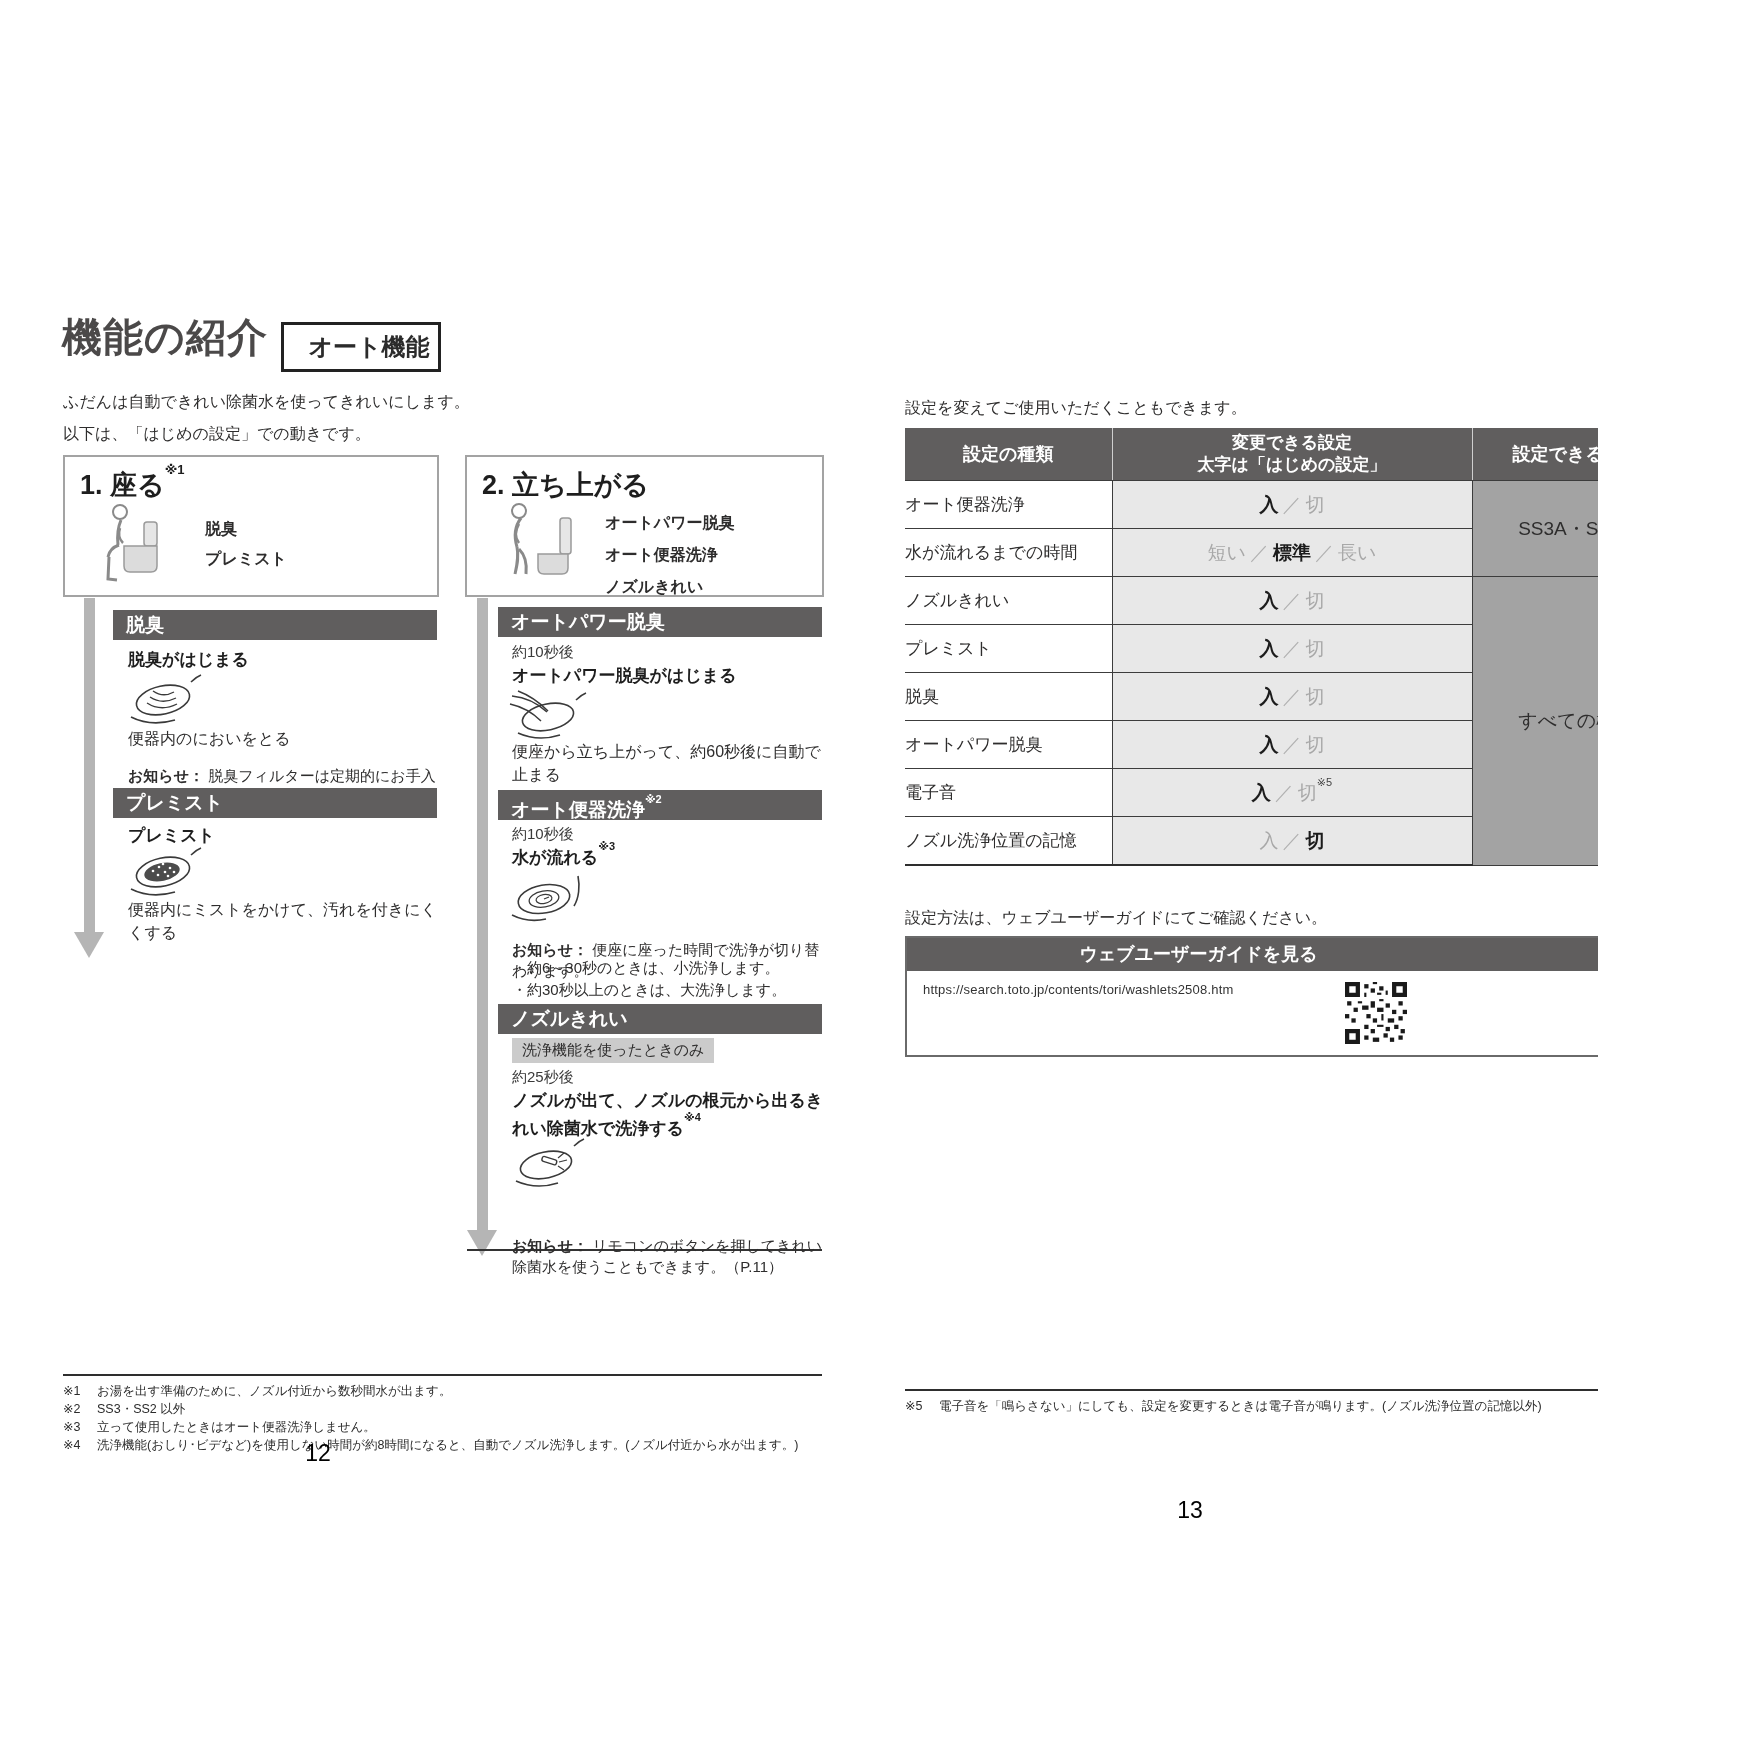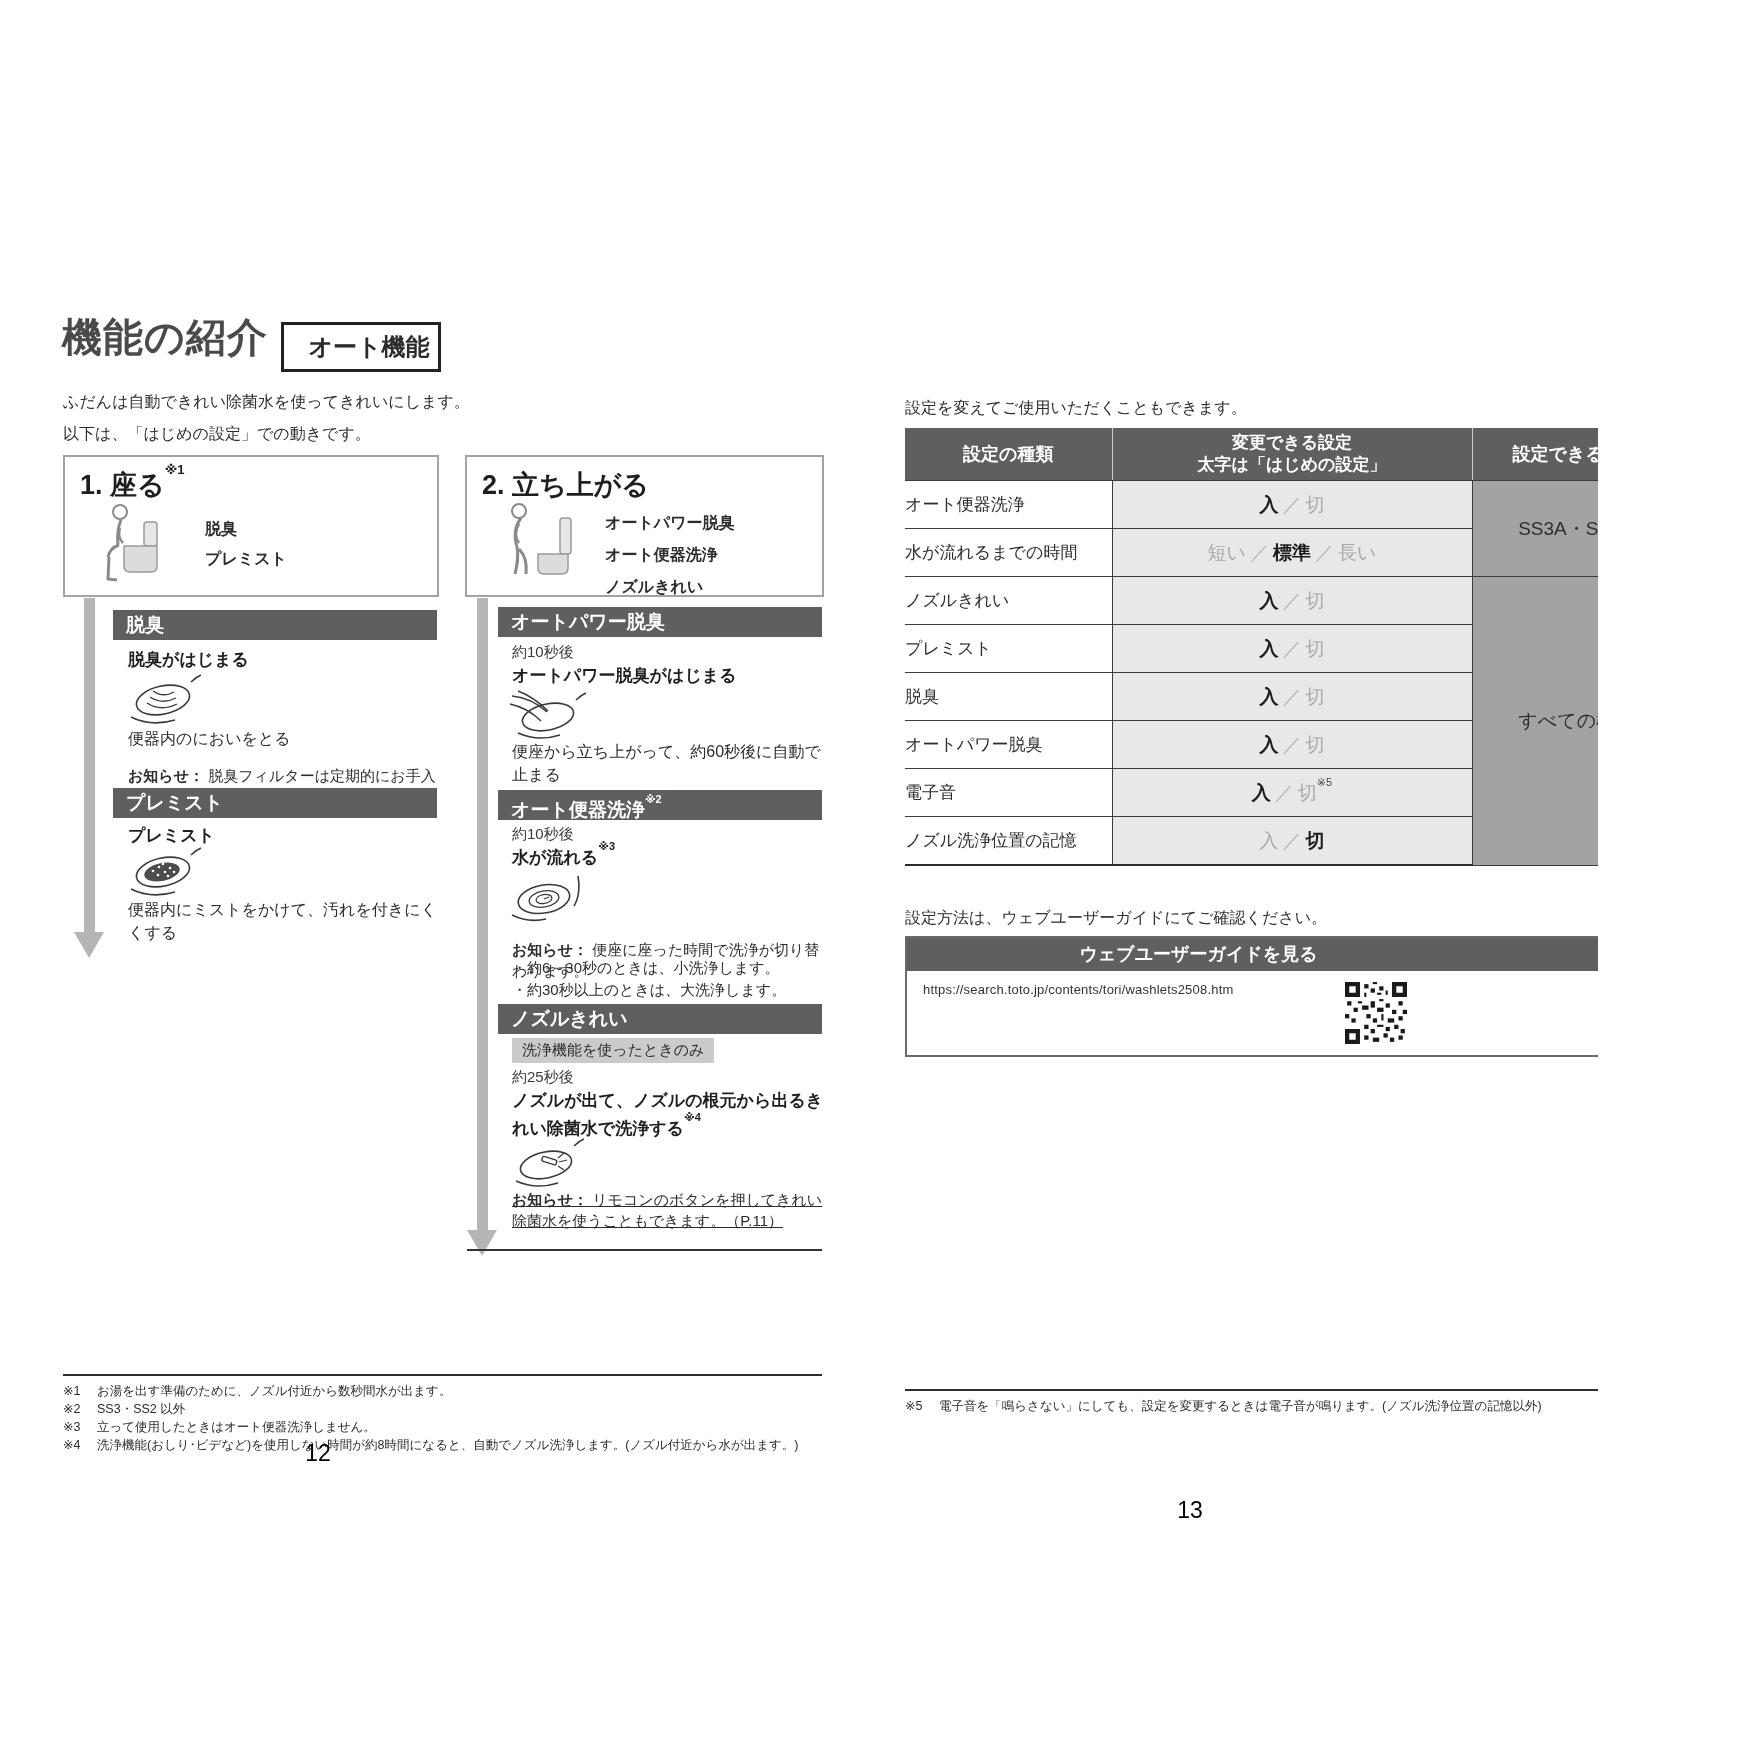--- a/index.html
+++ b/index.html
@@ -45,21 +45,21 @@
   #bar1{top:610px;} #lead1{left:128px;top:648px;} #icon-d1{left:125px;top:672px;}
   #desc1{left:128px;top:727px;} #notice1{left:128px;top:750px;width:312px;}
   #bar2{top:788px;} #lead2{left:128px;top:824px;} #icon-d2{left:125px;top:846px;}
   #desc2{left:128px;top:898px;width:312px;}
   #barA{top:607px;} #timeA{left:512px;top:643px;} #leadA{left:512px;top:664px;}
   #icon-dA{left:508px;top:688px;} #descA{left:512px;top:740px;width:314px;}
   #barB{top:790px;} #timeB{left:512px;top:825px;} #leadB{left:512px;top:846px;}
   #icon-dB{left:508px;top:870px;} #noticeB{left:512px;top:924px;width:316px;}
   #bulB1{left:512px;top:959px;} #bulB2{left:512px;top:981px;}
   #barC{top:1004px;} #timeC{left:512px;top:1068px;} #leadC{left:512px;top:1089px;width:318px;line-height:23px;}
-  #icon-dC{left:508px;top:1138px;} #noticeC{left:512px;top:1174px;width:316px;text-decoration:underline;}
+  #icon-dC{left:508px;top:1138px;} #noticeC{left:512px;top:1220px;width:316px;}
   
   .fnline{height:2px;background:#2e2e2e;}
   #fnlineL{left:63px;top:1374px;width:759px;}
   #fnlineR{left:905px;top:1389px;width:777px;}
   .fnbox{font-size:12.5px;color:#2b2b2b;}
   #footL{left:63px;top:1382px;width:762px;}
   #footR{left:905px;top:1397px;width:779px;}
   .fn-row{display:flex;line-height:18px;}
   .fn-mark{width:34px;flex:none;}
   .fn-text{flex:1;}

